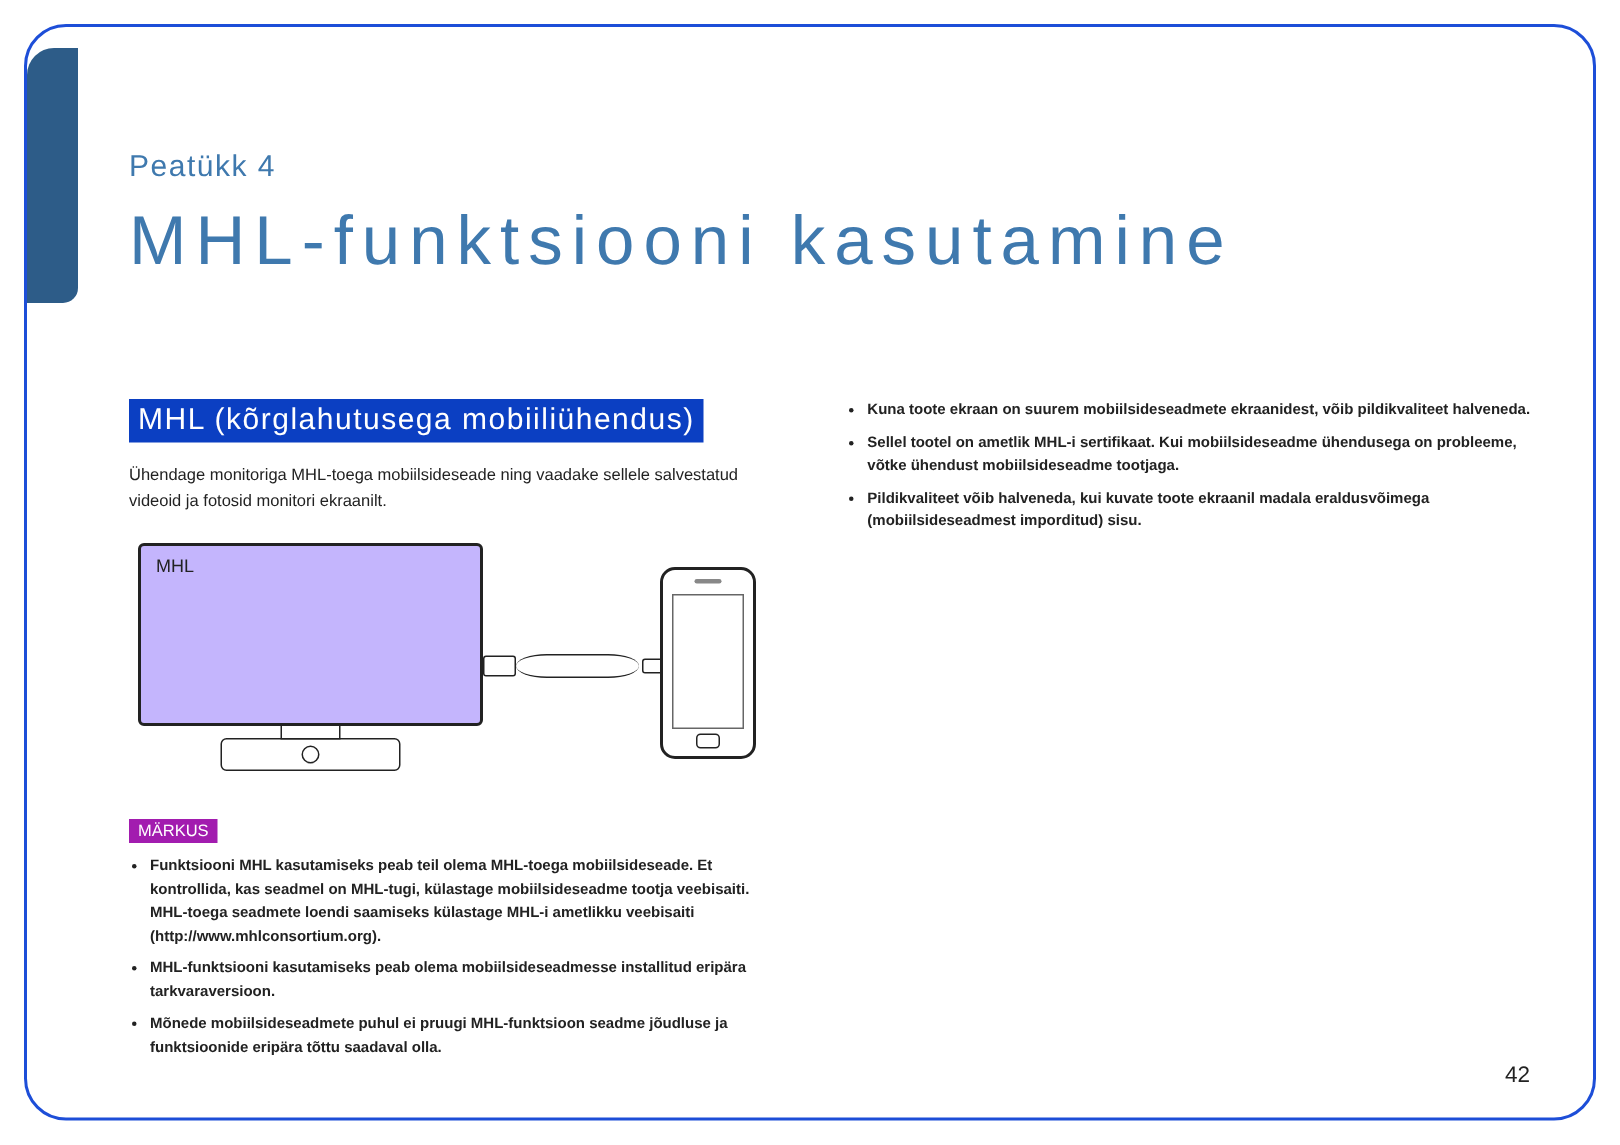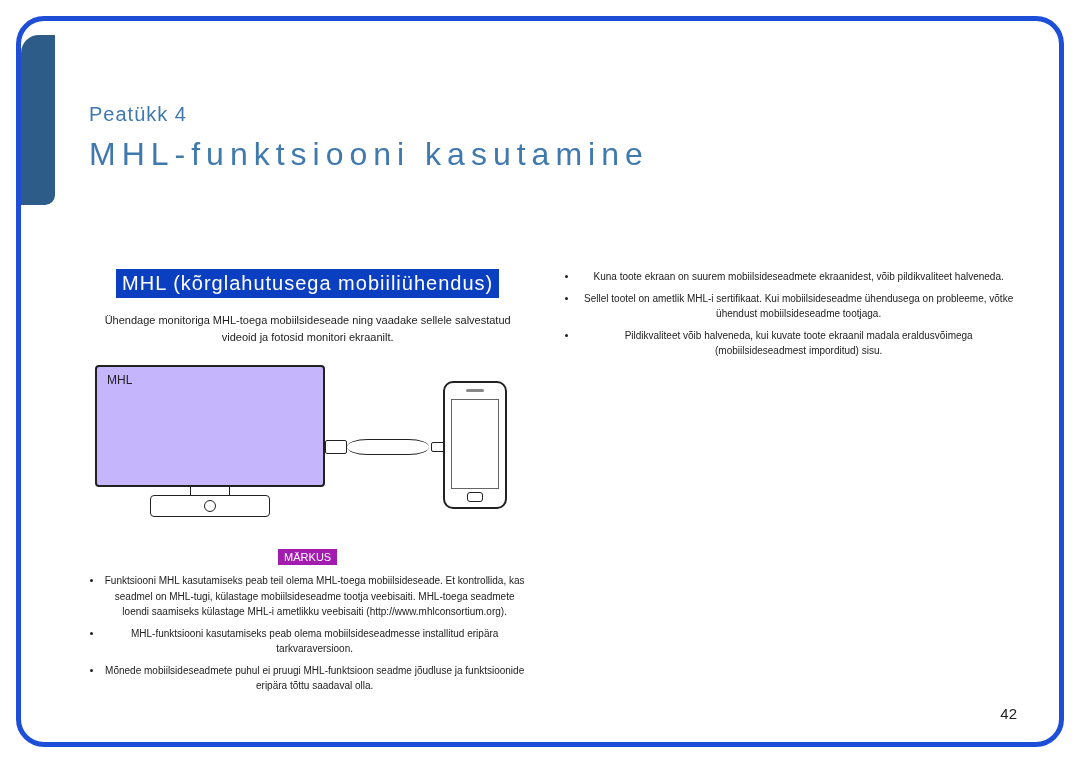--- a/index.html
+++ b/index.html
@@ -10,21 +10,21 @@
     font-family: Arial, Helvetica, sans-serif;
     position: relative;
     overflow: hidden;
   }
   .page {
     position: absolute;
     left: 16px;
     top: 16px;
     width: 1048px;
     height: 731px;
-    border: 5px solid #1d4ed8;
+    border: 2px solid #1d4ed8;
     border-radius: 28px;
     background: #fff;
   }
   .accent-bar {
     position: absolute;
     left: 0;
     top: 14px;
     width: 34px;
     height: 170px;
     background: #2d5c88;
@@ -38,32 +38,31 @@
   }
   .chapter {
     color: #3f79ae;
     font-size: 20px;
     letter-spacing: 1px;
     font-weight: normal;
     margin-bottom: 10px;
   }
   .title {
     color: #3f79ae;
-    font-size: 32px;
+    font-size: 46px;
     letter-spacing: 6px;
     font-weight: normal;
   }
   .content {
     position: absolute;
     left: 68px;
     top: 248px;
     right: 40px;
     display: flex;
     gap: 38px;
-    text-align: center;
   }
   .left-col { width: 452px; }
   .right-col { width: 470px; font-size: 10px; color: #222; }
   .section-title {
     background: #0b3fc2;
     color: #fff;
     font-size: 20px;
     letter-spacing: 1px;
     padding: 3px 6px;
     display: inline-block;
@@ -165,21 +164,21 @@
     display:inline-block;
     margin-bottom: 8px;
   }
   ul.notes {
     list-style: disc;
     padding-left: 14px;
     font-size: 10px;
     color:#222;
     line-height: 1.55;
   }
-  ul.notes li { margin-bottom: 6px; }
+  ul.notes li { margin-bottom: 6px; font-weight: bold; }
   .right-col ul.notes { padding-left: 14px; }
   .page-number {
     position: absolute;
     right: 42px;
     bottom: 20px;
     font-size: 15px;
     color: #222;
   }
 </style>
 </head>

